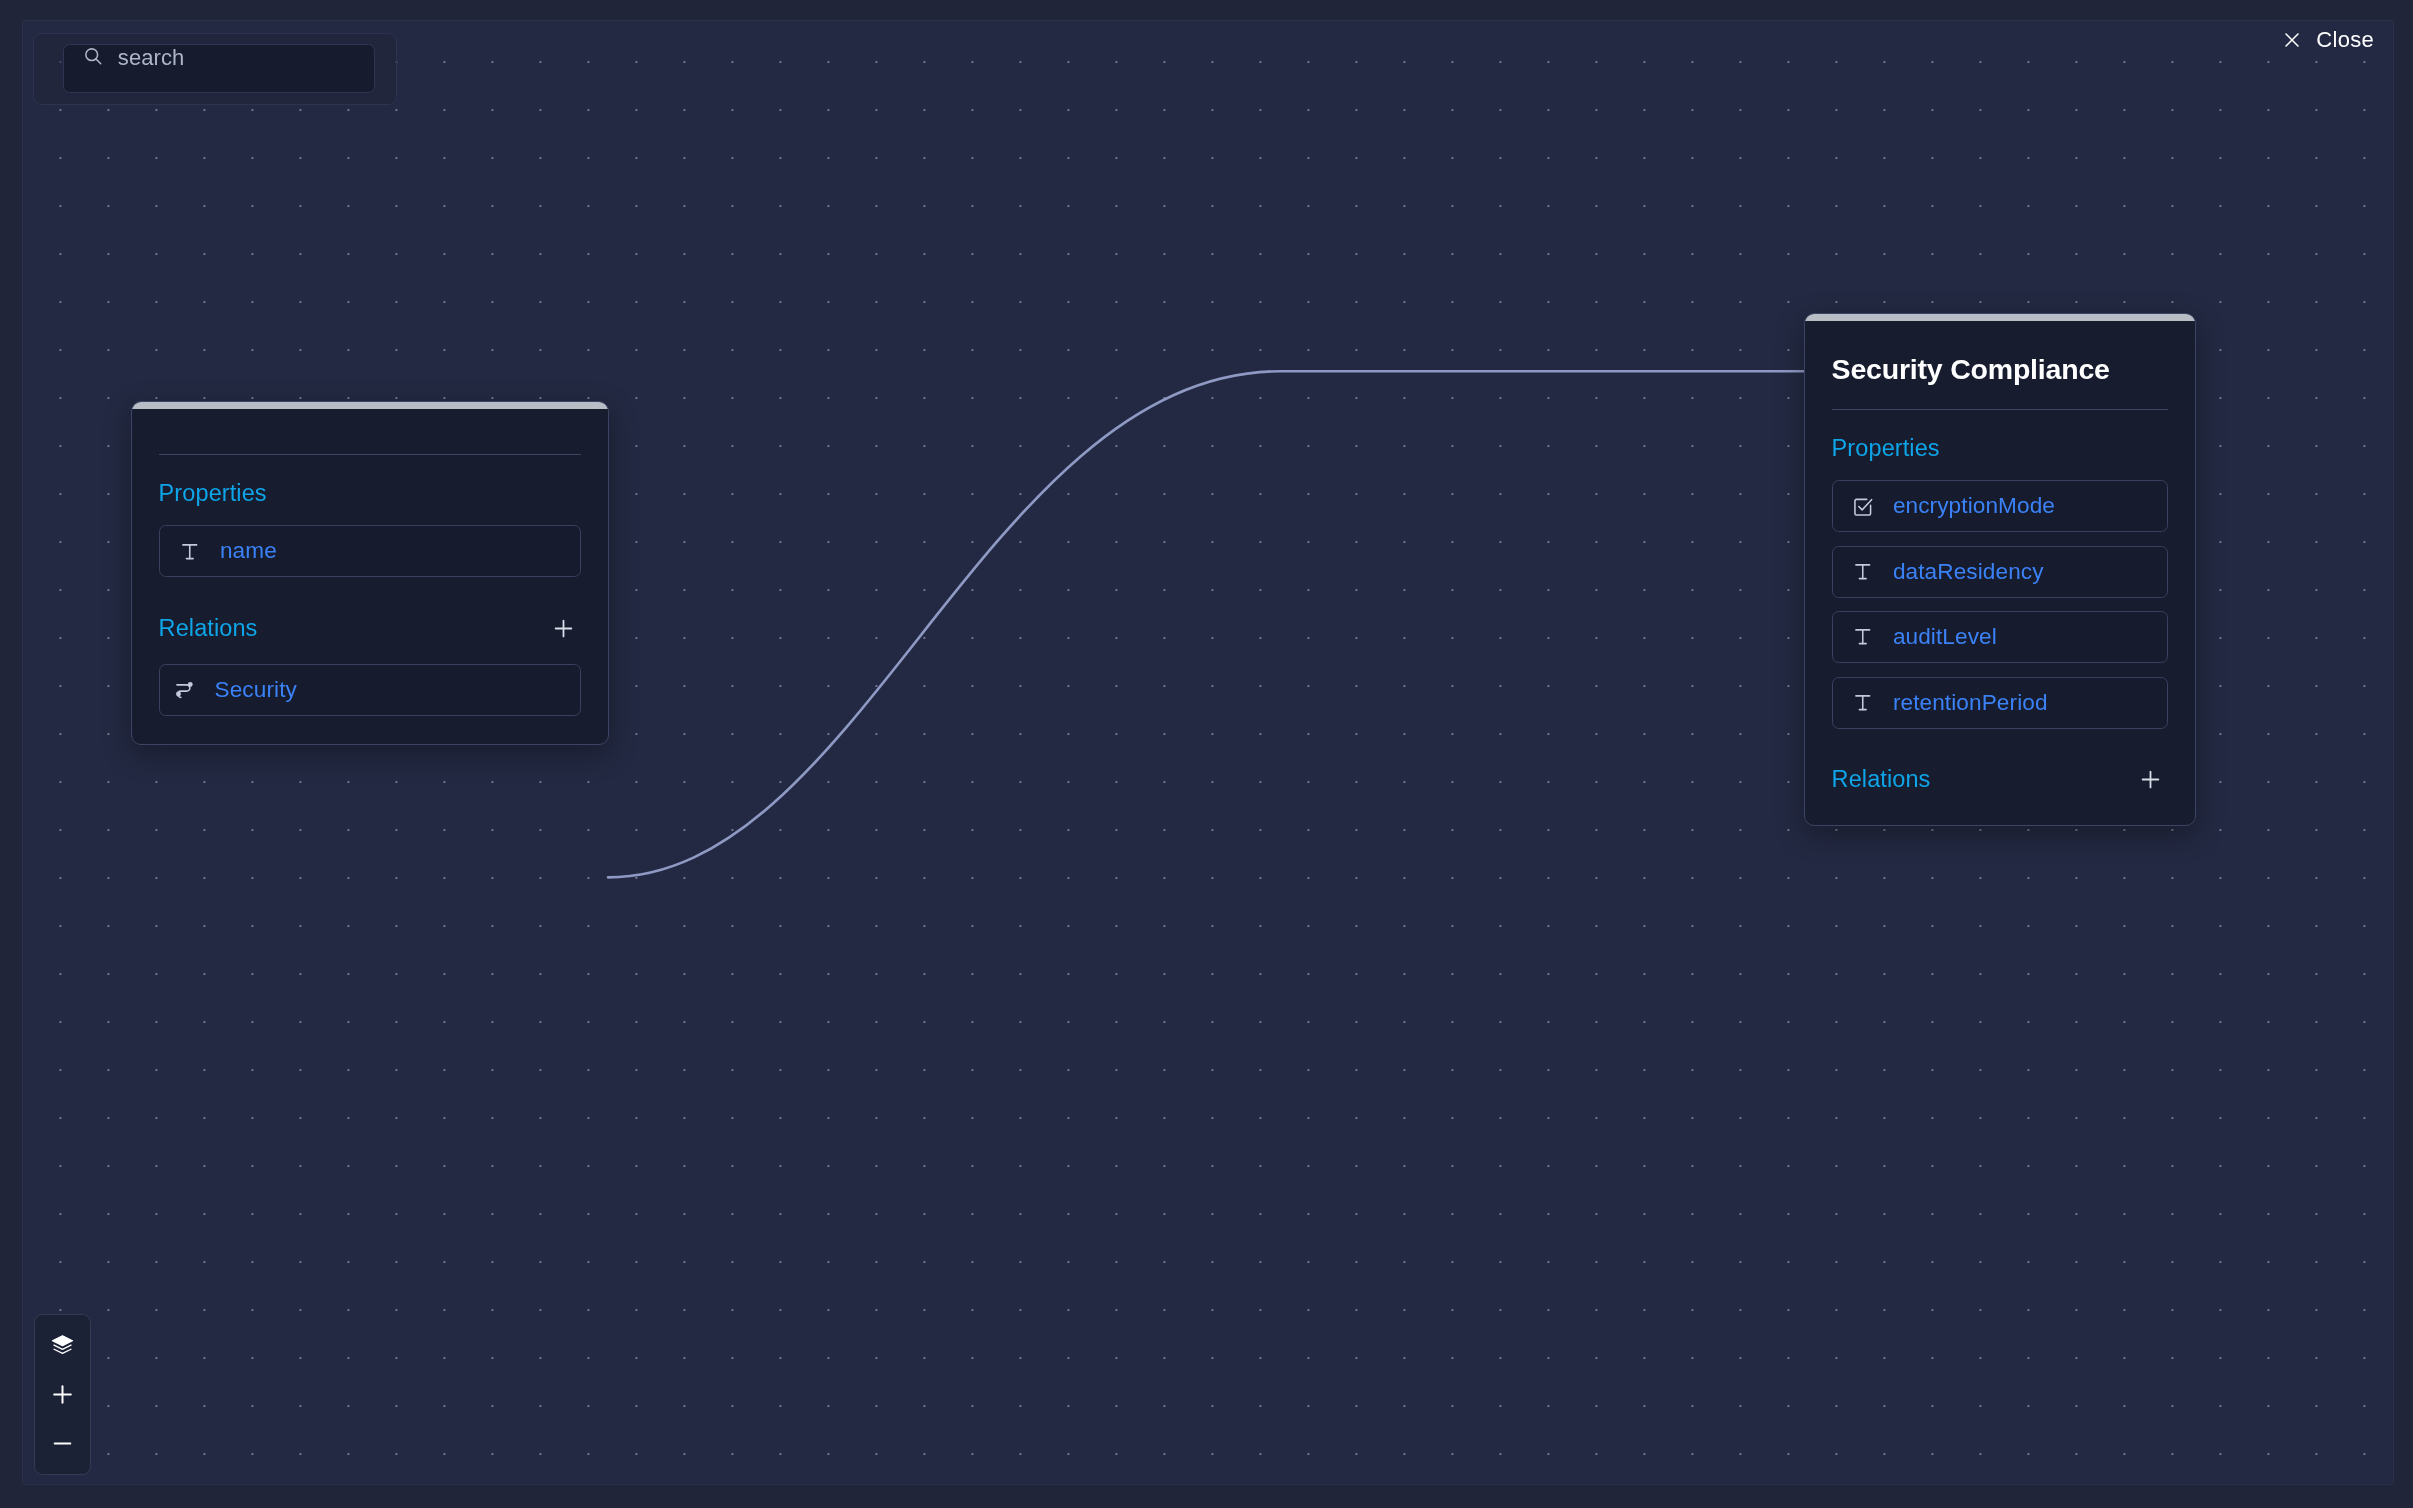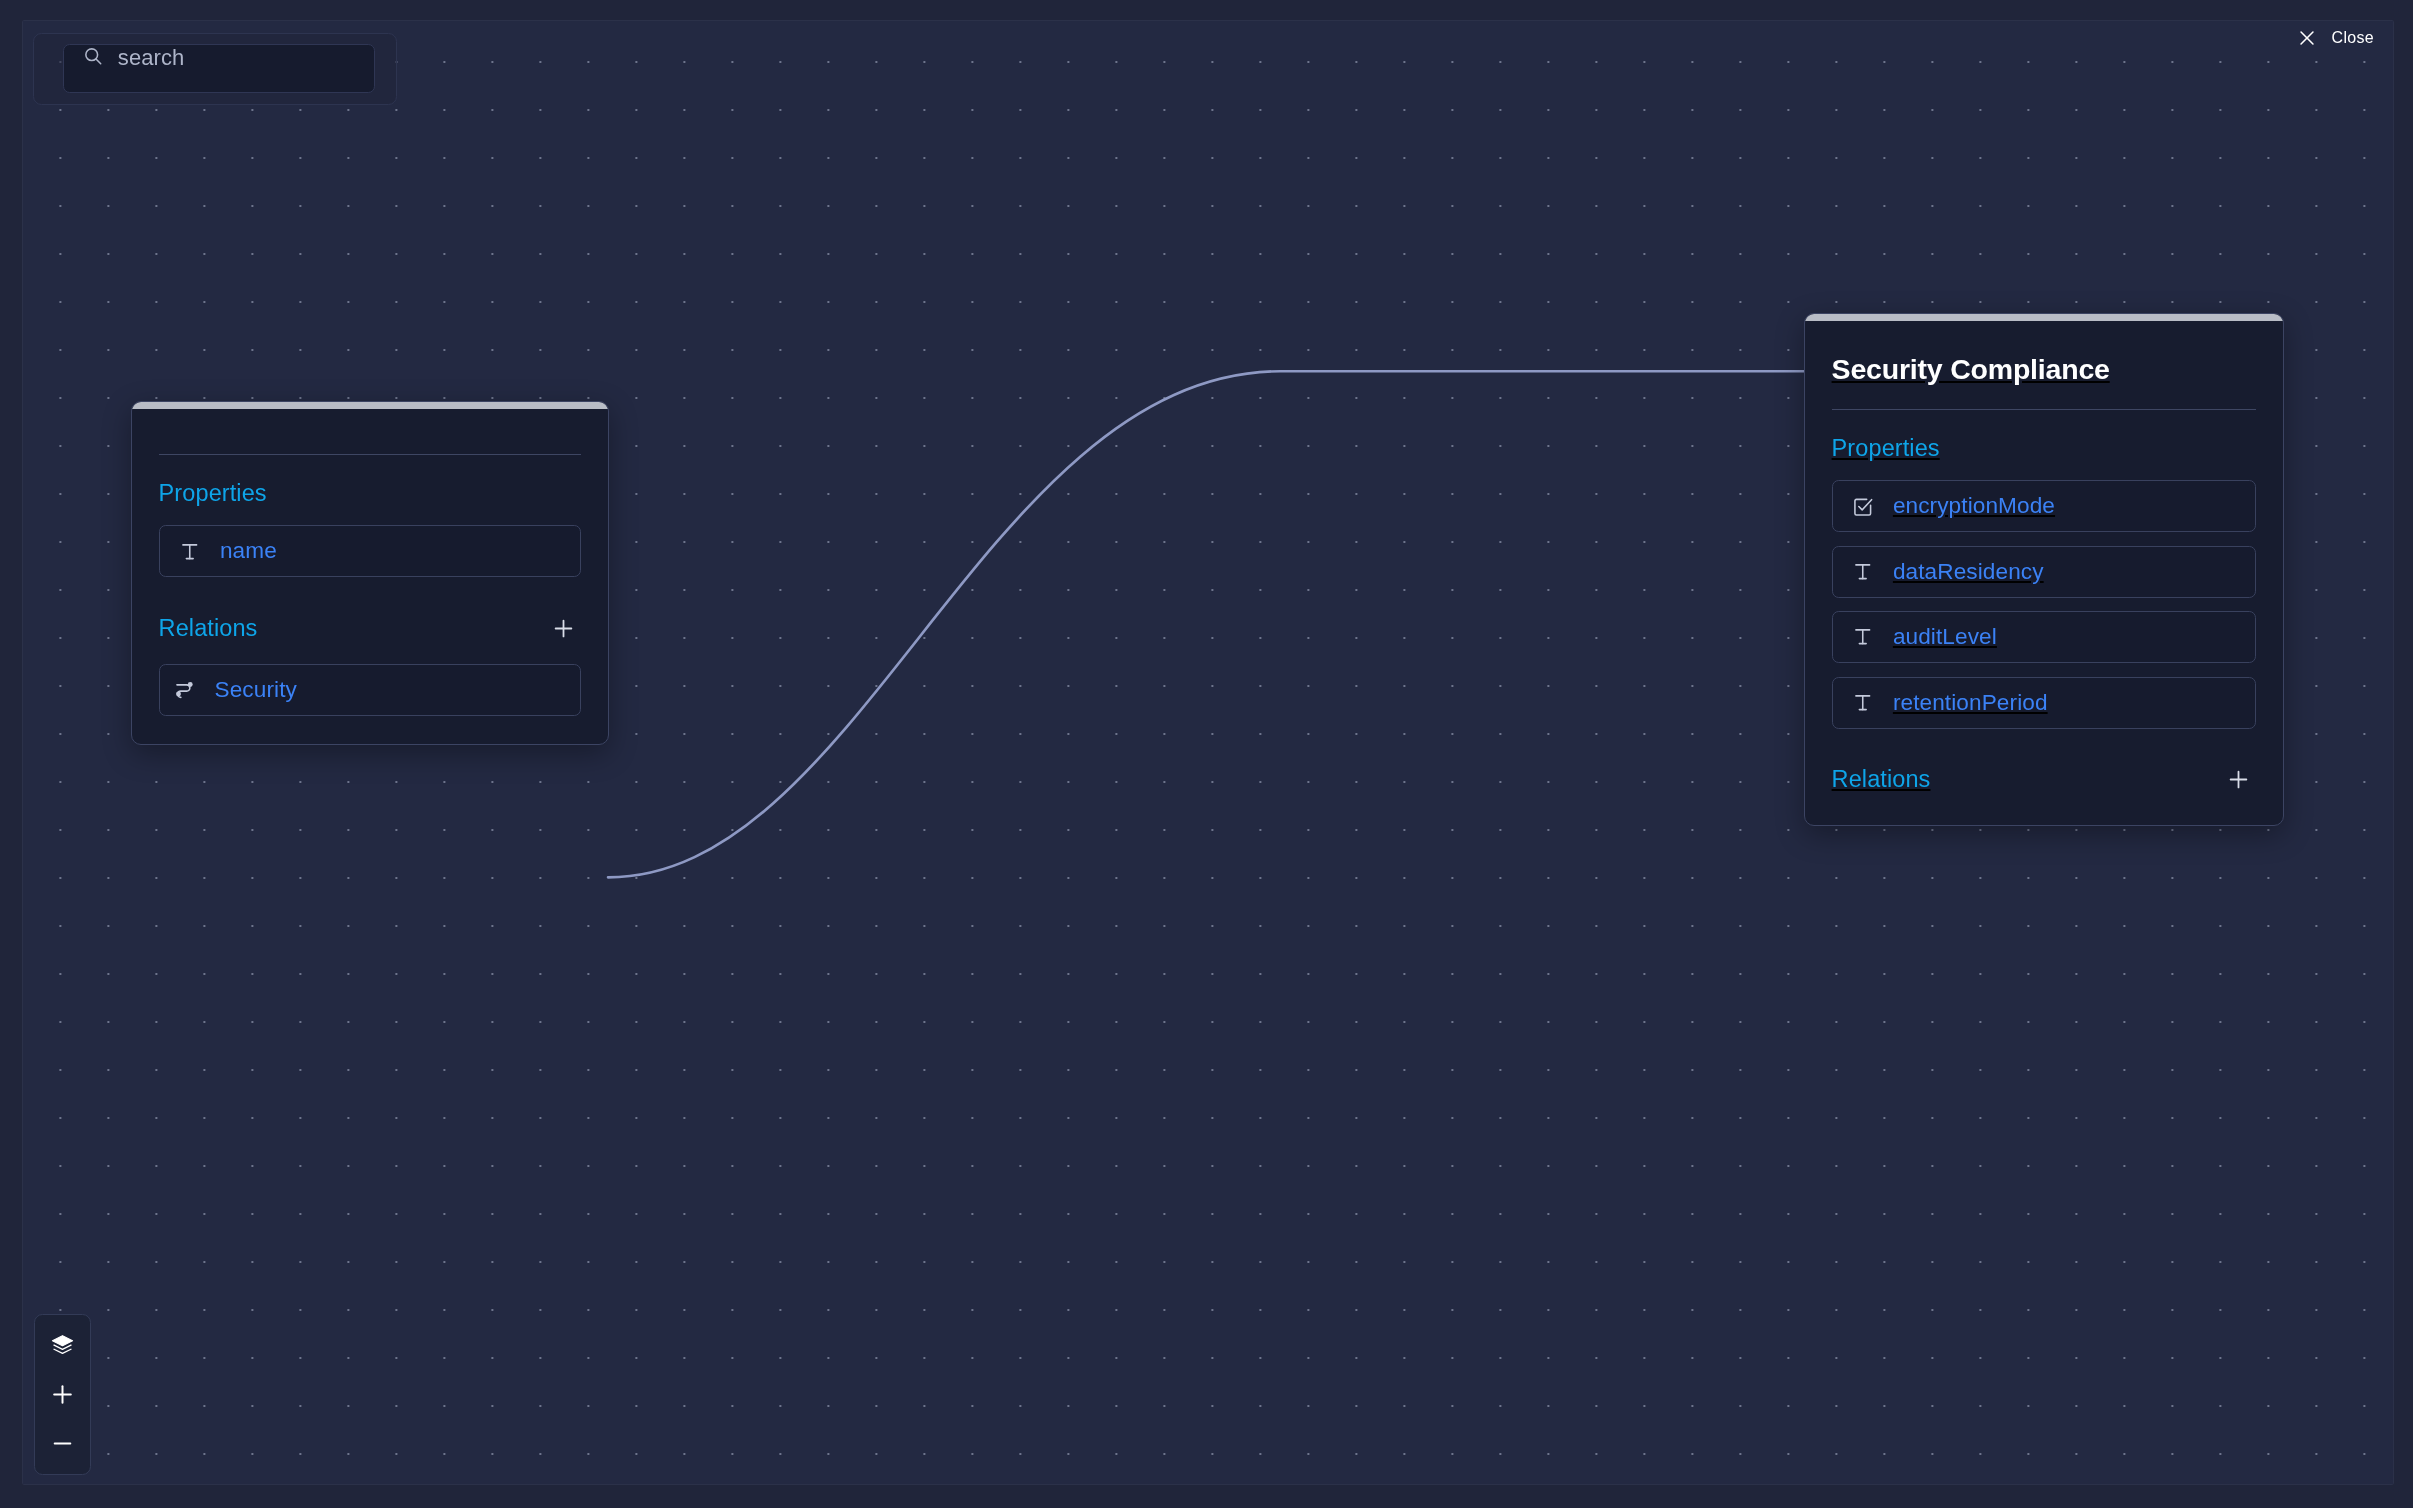--- a/index.html
+++ b/index.html
@@ -98,21 +98,21 @@
   .search-input::placeholder { color: #aeb5c9; }
 
   .close-btn {
     position: absolute;
     right: 39px;
     top: 27px;
     display: flex;
     align-items: center;
     gap: 13.4px;
     color: #ffffff;
-    font-size: 16px;
+    font-size: 22px;
     letter-spacing: 0.3px;
     cursor: pointer;
     pointer-events: auto;
     z-index: 41;
     background: none;
     border: none;
     font-family: "Liberation Sans", sans-serif;
   }
   .close-btn svg { display: block; }
 
@@ -280,21 +280,21 @@
                 <circle cx="17.6" cy="6.6" r="2.5" fill="#c4cadb" stroke="none"></circle>
                 <circle cx="5.6" cy="16.4" r="2.5" fill="#c4cadb" stroke="none"></circle>
               </svg>
             </span>
             <span class="field-label">Security</span>
           </div>
         </div>
       </div>
     </div>
 
-    <div class="node" style="left:1781px; top:292px; width:480px;text-decoration:underline;">
+    <div class="node" style="left:1781px; top:292px; width:392px;">
       <div class="node-accent"></div>
       <div class="node-body">
         <div class="node-title">Security Compliance</div>
         <div class="node-divider"></div>
 
         <div class="section-head">
           <span class="section-label">Properties</span>
         </div>
 
         <div class="field-row">

